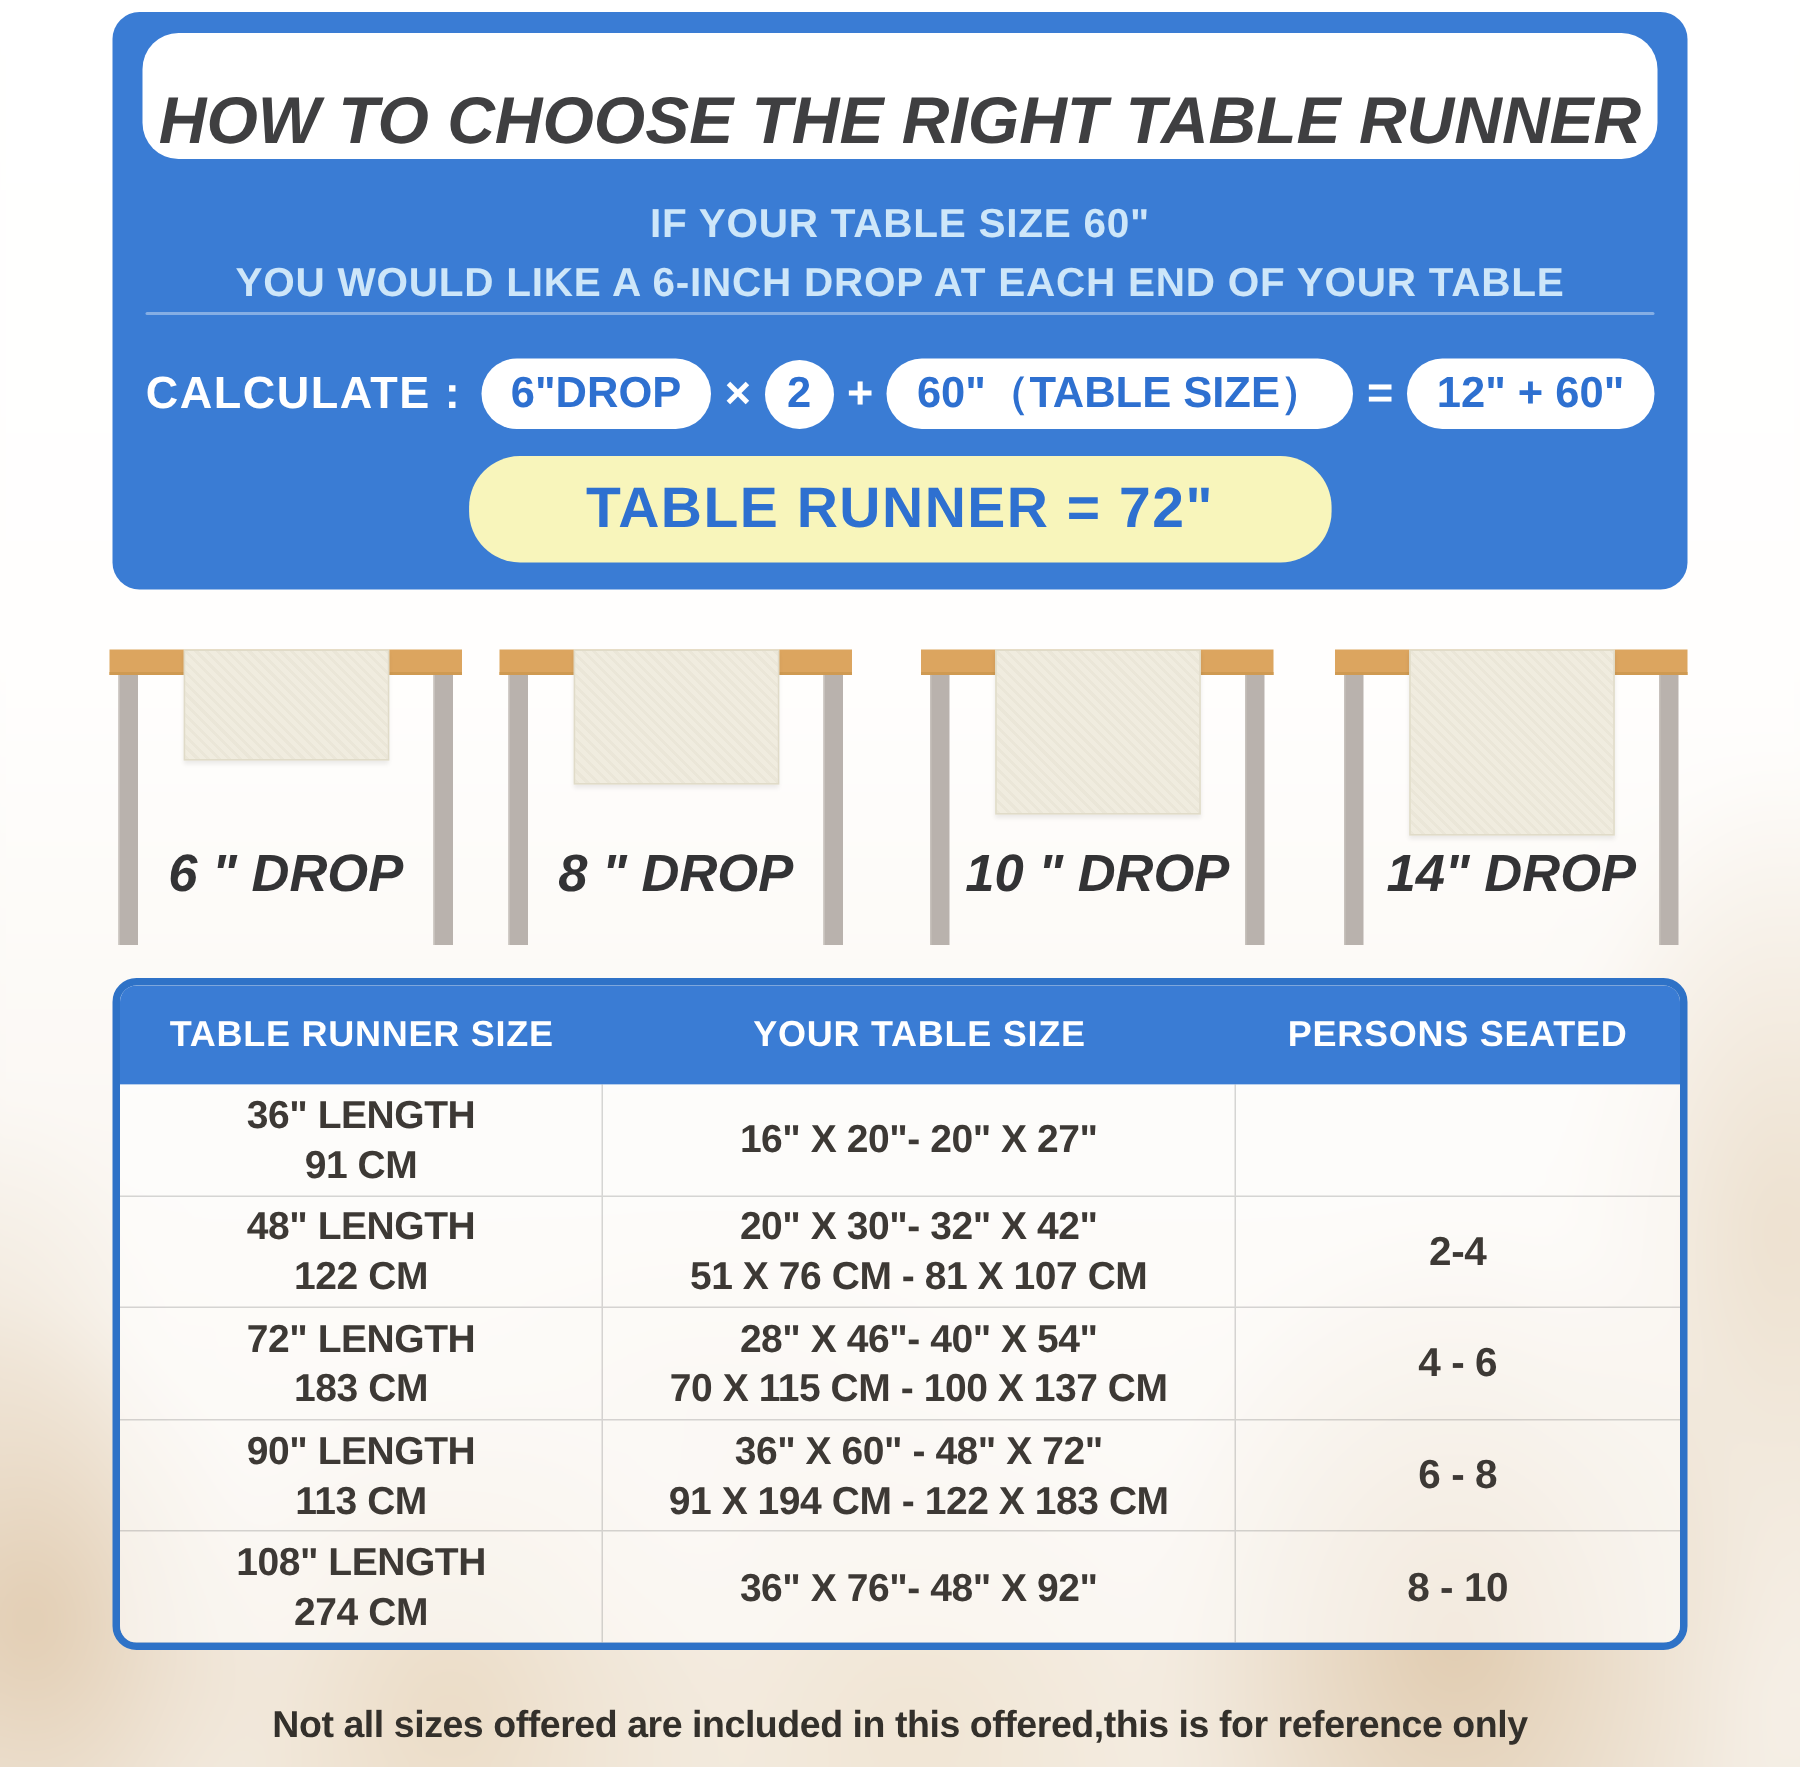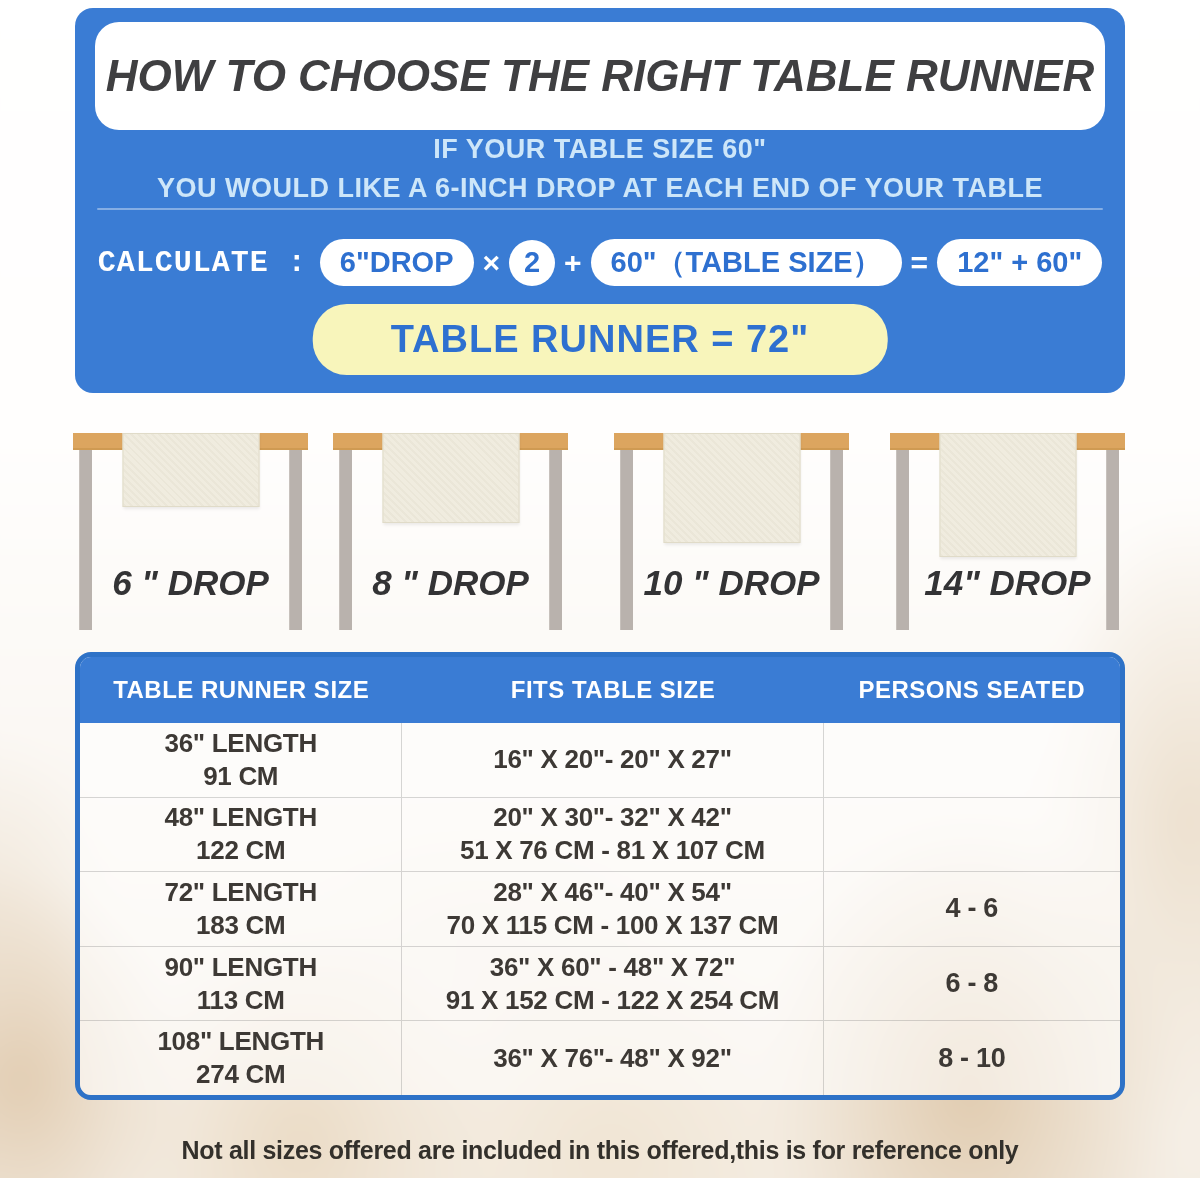--- a/index.html
+++ b/index.html
@@ -24,42 +24,42 @@
       linear-gradient(180deg,#ffffff 0%,#fffefd 38%,#fbf8f4 62%,#f4ede3 100%);
     filter: blur(16px);
   }
 
   
   .top-panel {
     position:absolute; left:75px; top:8px; width:1050px; height:385px;
     background:#3a7cd4; border-radius:18px;
   }
   .title-box {
-    position:absolute; left:20px; top:14px; width:1010px; height:108px;
+    position:absolute; left:20px; top:14px; width:1010px; height:84px;
     background:#ffffff; border-radius:24px;
-    display:flex; align-items:center; justify-content:center;
+    display:flex; align-items:flex-end; justify-content:center;
   }
   .title-box h1 {
     font-size:44px; font-weight:900; font-style:italic;
     color:#3f3f41; letter-spacing:0px; white-space:nowrap;
   }
   .intro {
     position:absolute; top:122px; left:0; width:100%;
     text-align:center; color:#cde6f9; font-size:27px; font-weight:700;
     line-height:39px; letter-spacing:0.5px;
   }
   .divider {
     position:absolute; top:200px; left:22px; right:22px; height:2px;
     background:rgba(255,255,255,0.38); border-radius:1px;
   }
   .calc-row {
     position:absolute; top:231px; left:0; width:100%;
     display:flex; align-items:center; justify-content:center; gap:9px;
   }
-  .calc-label { color:#ffffff; font-size:30px; font-weight:800; letter-spacing:1px; margin-right:4px;font-family:Liberation Mono, monospace; }
+  .calc-label { color:#ffffff; font-size:30px; font-weight:800; letter-spacing:1px; margin-right:4px; }
   .pill {
     background:#ffffff; color:#2e70d0; font-weight:800; font-size:29px;
     border-radius:27px; padding:9px 20px; line-height:1; white-space:nowrap;
   }
   .pill.circle {
     width:46px; height:46px; padding:0; border-radius:50%;
     display:flex; align-items:center; justify-content:center;
   }
   .op { color:#ffffff; font-size:30px; font-weight:800; }
   .result-pill {
@@ -195,21 +195,21 @@
   <div class="tabletop"></div>
   <div class="leg leg-l"></div>
   <div class="leg leg-r"></div>
   <div class="runner"></div>
   <div class="drop-label">14" DROP</div>
 </div>
 
 <div class="size-table">
   <div class="st-header">
     <div class="th">TABLE RUNNER SIZE</div>
-    <div class="th">FITS TABLE SIZE</div>
+    <div class="th">YOUR TABLE SIZE</div>
     <div class="th">PERSONS SEATED</div>
   </div>
   <div class="st-body">
 
     <div class="st-row">
       <div class="cell c1">
         <div>36" LENGTH</div>
         <div>91 CM</div>
       </div>
       <div class="cell c2">
@@ -219,20 +219,21 @@
 
     <div class="st-row">
       <div class="cell c1">
         <div>48" LENGTH</div>
         <div>122 CM</div>
       </div>
       <div class="cell c2">
         <div>20" X 30"- 32" X 42"</div>
         <div>51 X 76 CM - 81 X 107 CM</div>
       </div>
+      <div class="cell c3">2-4</div>
     </div>
 
     <div class="st-row">
       <div class="cell c1">
         <div>72" LENGTH</div>
         <div>183 CM</div>
       </div>
       <div class="cell c2">
         <div>28" X 46"- 40" X 54"</div>
         <div>70 X 115 CM - 100 X 137 CM</div>
@@ -240,21 +241,21 @@
       <div class="cell c3">4 - 6</div>
     </div>
 
     <div class="st-row">
       <div class="cell c1">
         <div>90" LENGTH</div>
         <div>113 CM</div>
       </div>
       <div class="cell c2">
         <div>36" X 60" - 48" X 72"</div>
-        <div>91 X 152 CM - 122 X 254 CM</div>
+        <div>91 X 194 CM - 122 X 183 CM</div>
       </div>
       <div class="cell c3">6 - 8</div>
     </div>
 
     <div class="st-row">
       <div class="cell c1">
         <div>108" LENGTH</div>
         <div>274 CM</div>
       </div>
       <div class="cell c2">

